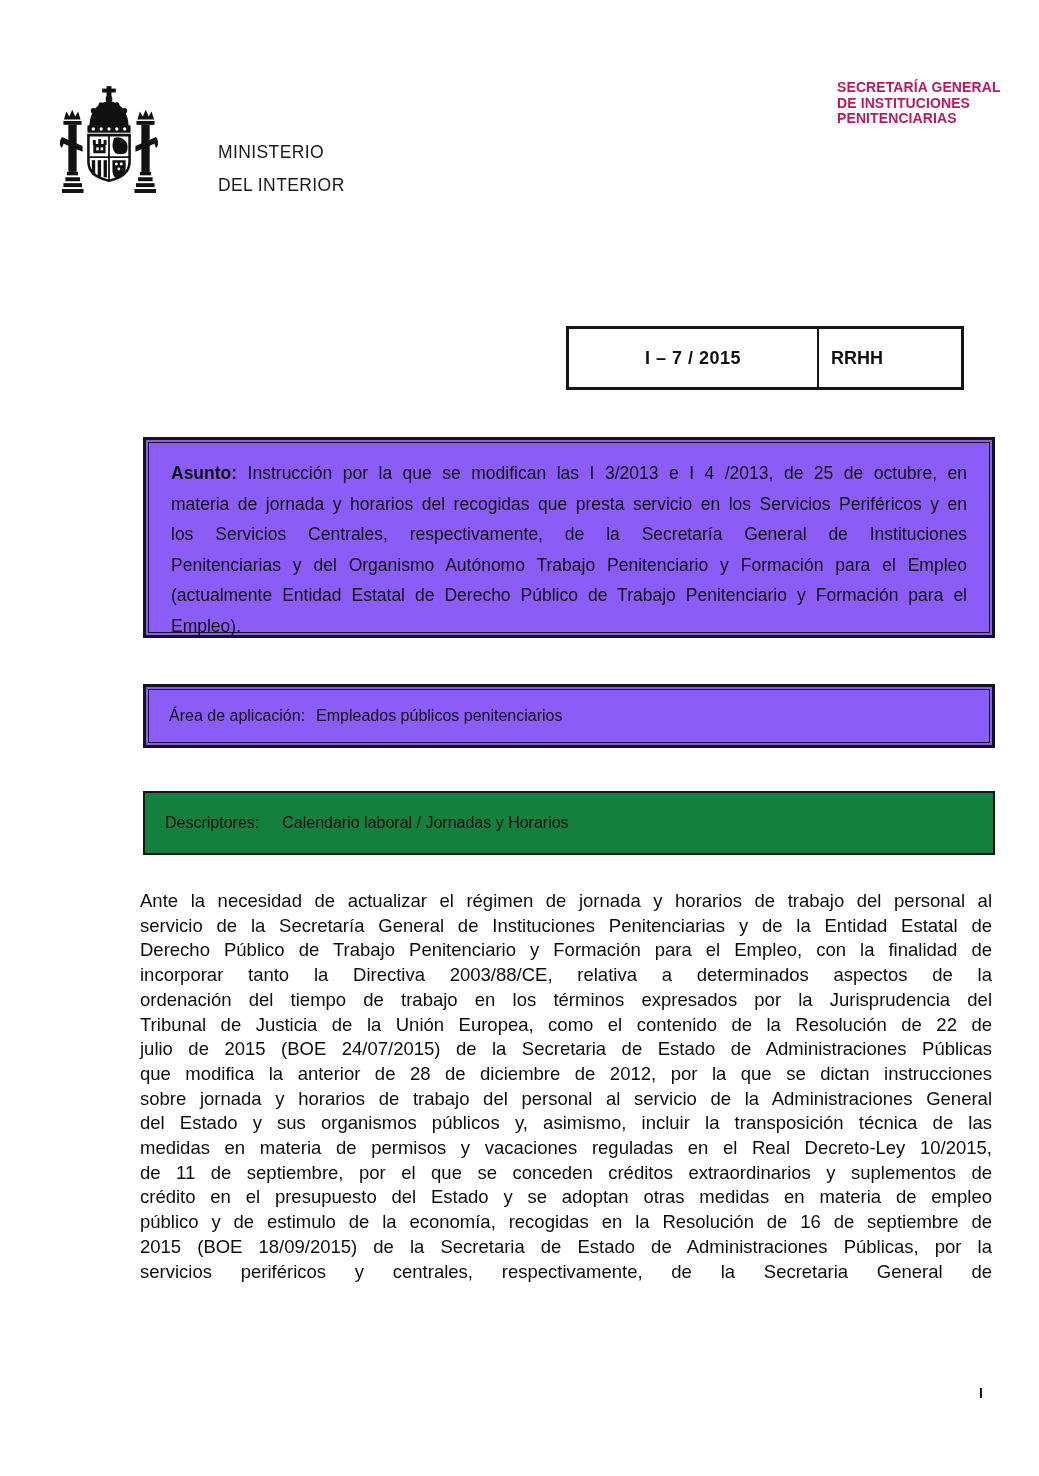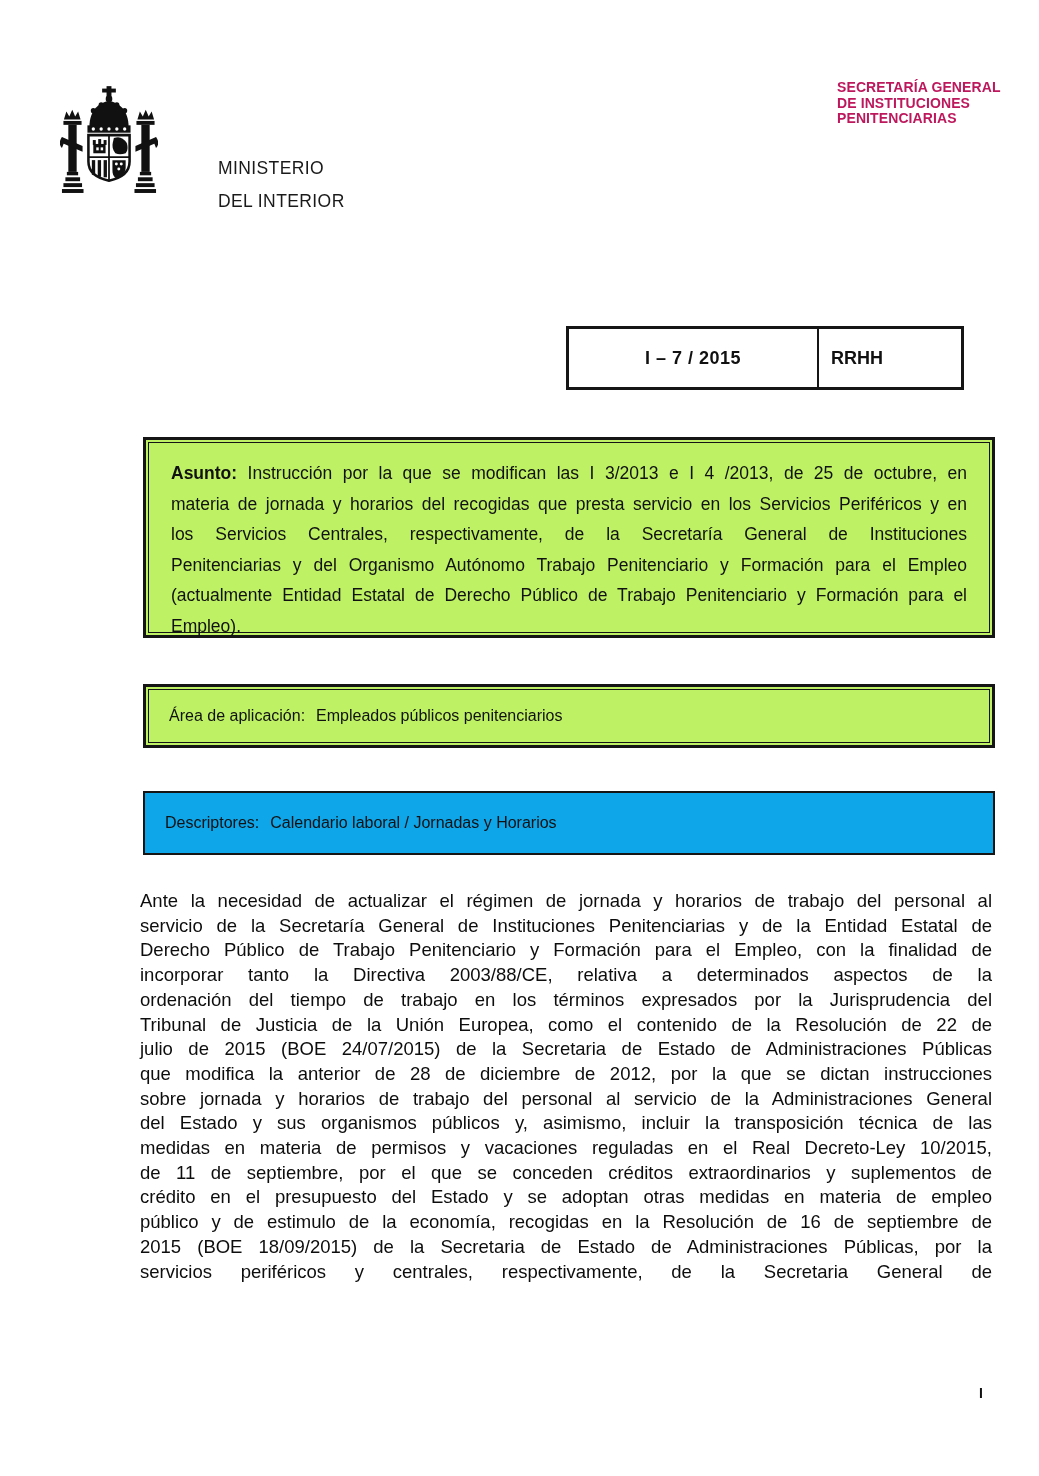--- a/index.html
+++ b/index.html
@@ -10,21 +10,21 @@
     margin: 0 auto;
     background: #ffffff;
     font-family: "Liberation Sans", sans-serif;
     color: #111111;
     overflow: hidden;
   }
 
   
   .emblem { position:absolute; left:60px; top:86px; width:98px; height:112px; }
   .ministry {
-    position:absolute; left:218px; top:152px;
+    position:absolute; left:218px; top:136px;
     font-size:17.5px; line-height:33px; letter-spacing:0.4px;
     color:#1a1a1a;
   }
   .org-header {
     position:absolute; left:837px; top:80px;
     font-size:14px; font-weight:bold; line-height:15.5px;
     letter-spacing:0.1px; color:#be185d;
   }
 
   
@@ -41,35 +41,36 @@
   }
   .ref-dept {
     width:130px; display:flex; align-items:center;
     padding-left:12px; font-weight:bold; font-size:18px;
   }
 
   
   .dbl-box {
     position:absolute; left:143px; width:852px;
     border:3px solid #151515; padding:2px; box-sizing:border-box;
-    background:#bef264;
+    background:#8b5cf6;
   }
   .dbl-inner {
     border:1px solid #151515; width:100%; height:100%;
     box-sizing:border-box;
   }
   .asunto-box { top:437px; height:201px; }
   .asunto-inner { padding:15px 22px; font-size:17.5px; line-height:30.5px; }
   .area-box { top:684px; height:64px; }
   .area-inner { display:flex; align-items:center; padding:0 20px; font-size:16px; }
   .desc-box {
     position:absolute; left:143px; top:791px; width:852px; height:64px;
     border:2.5px solid #151515; box-sizing:border-box;
     display:flex; align-items:center; padding:0 20px; font-size:16px;
-    background:#0ea5e9;
+    background:#15803d;
+    gap:12px;
   }
   .lbl { font-weight:normal; margin-right:11px; white-space:pre; }
 
   
   .body-text {
     position:absolute; left:140px; top:889px; width:852px;
     font-size:18.5px; line-height:24.7px; color:#0d0d0d;
   }
   .line { text-align:left; white-space:normal; }
   .jl { text-align:justify; text-align-last:justify; }

